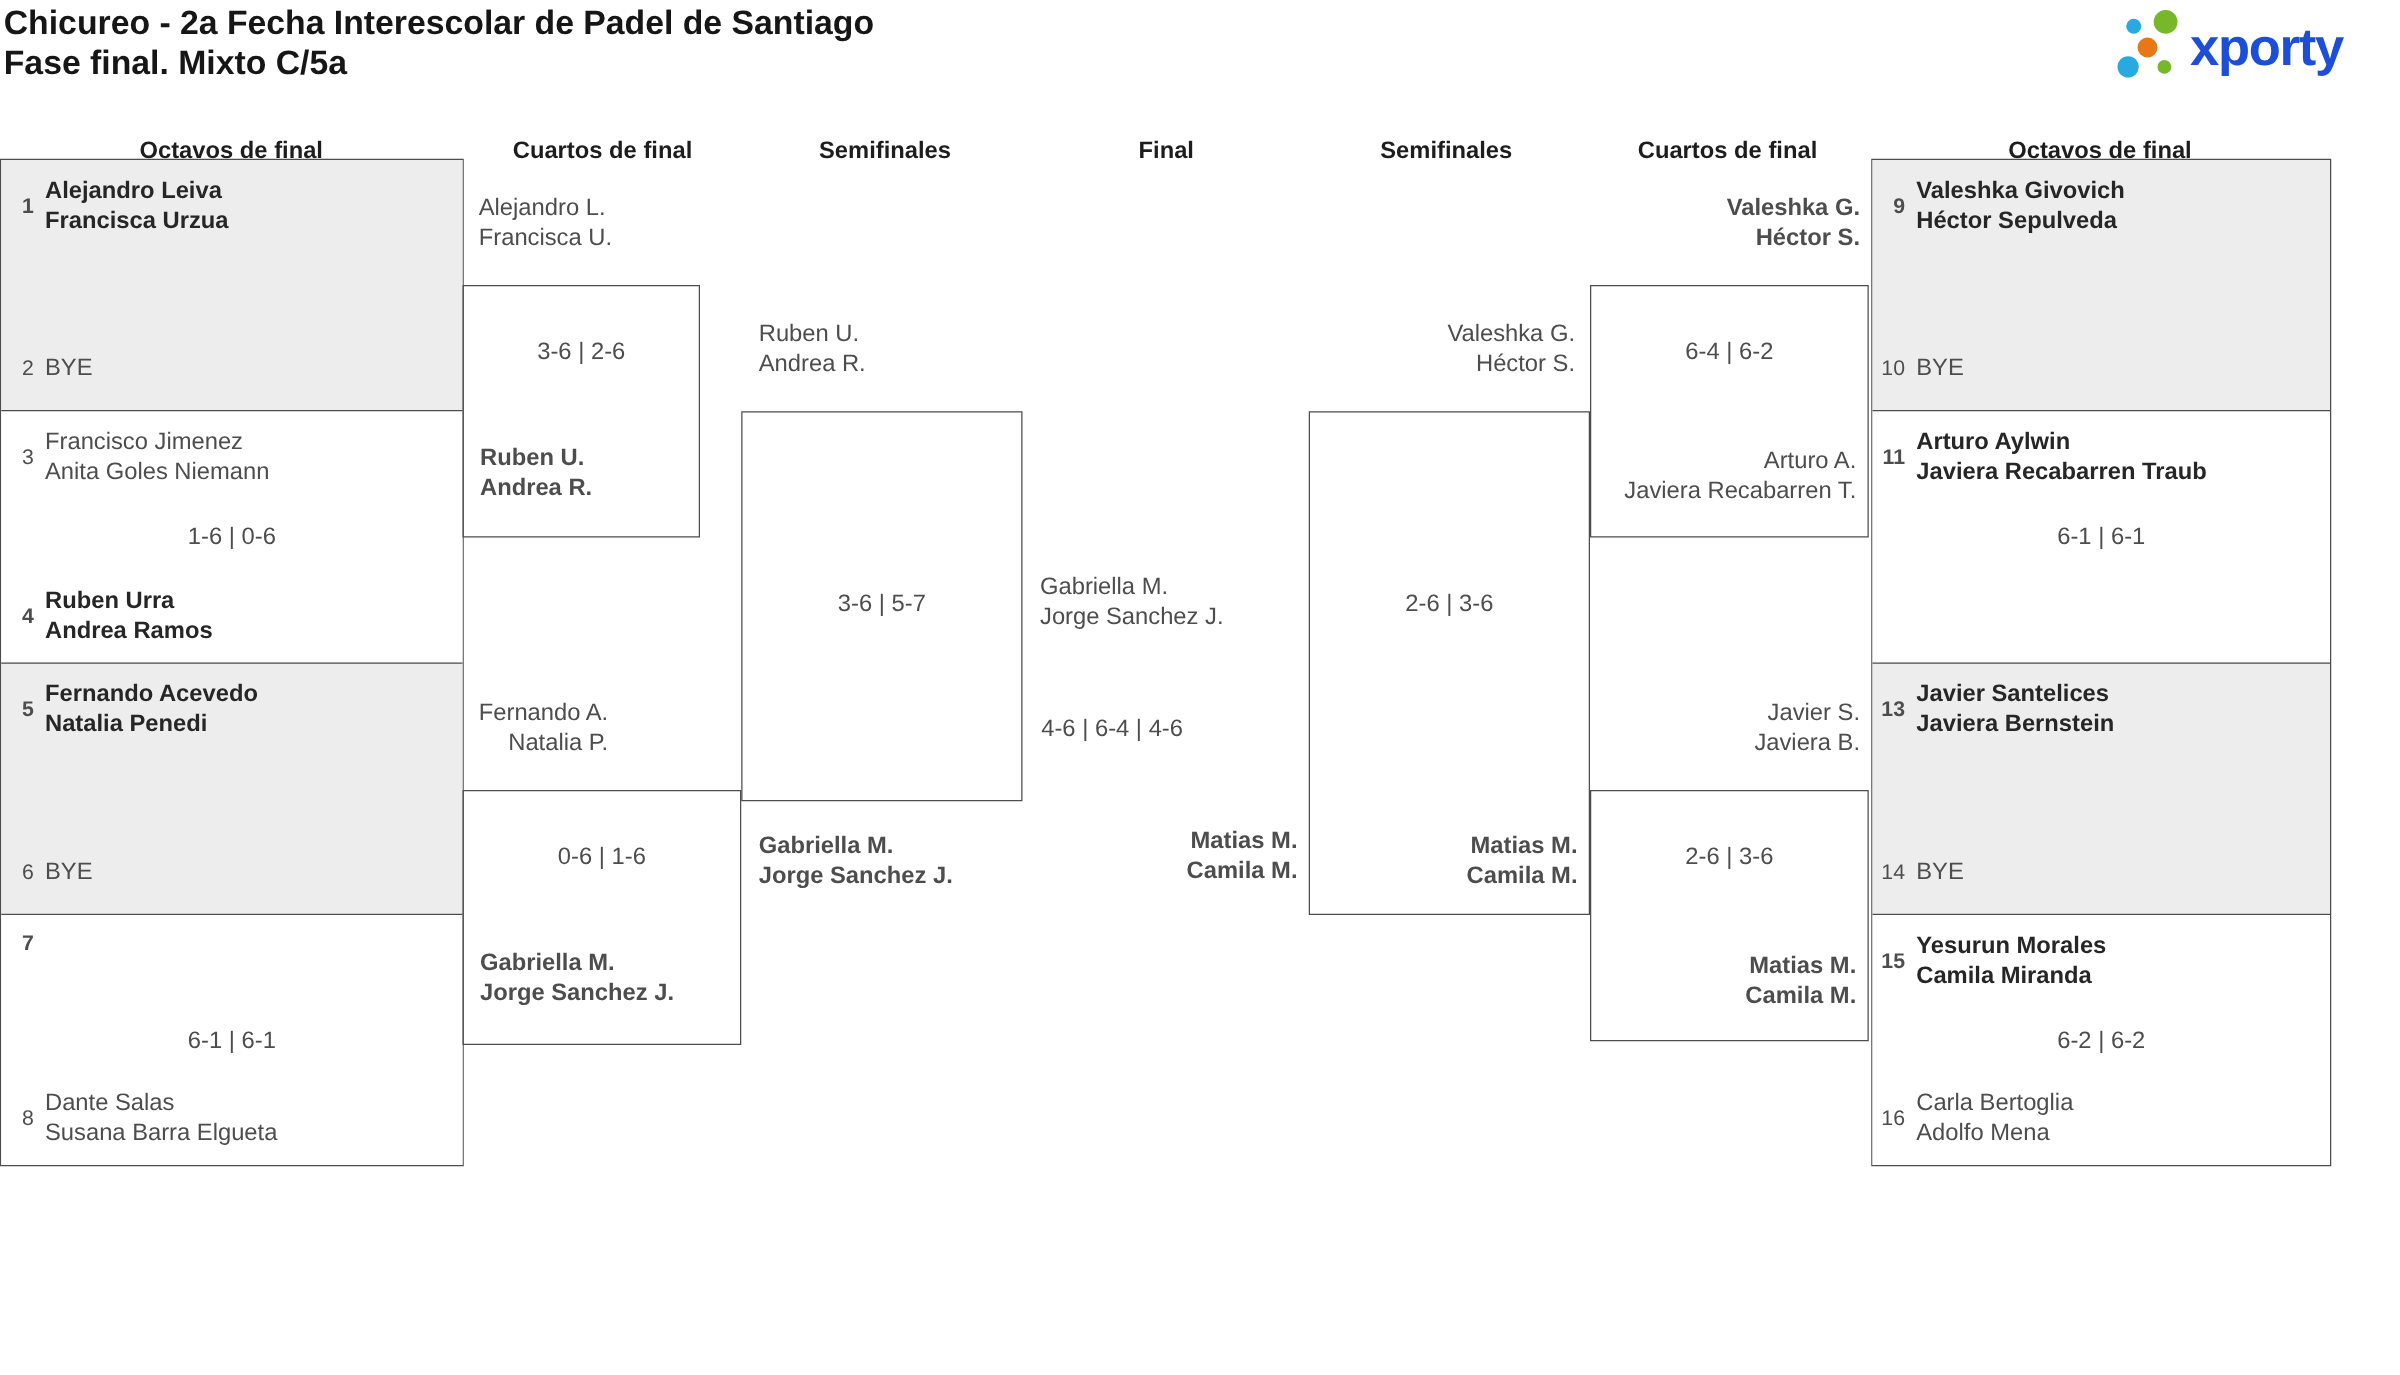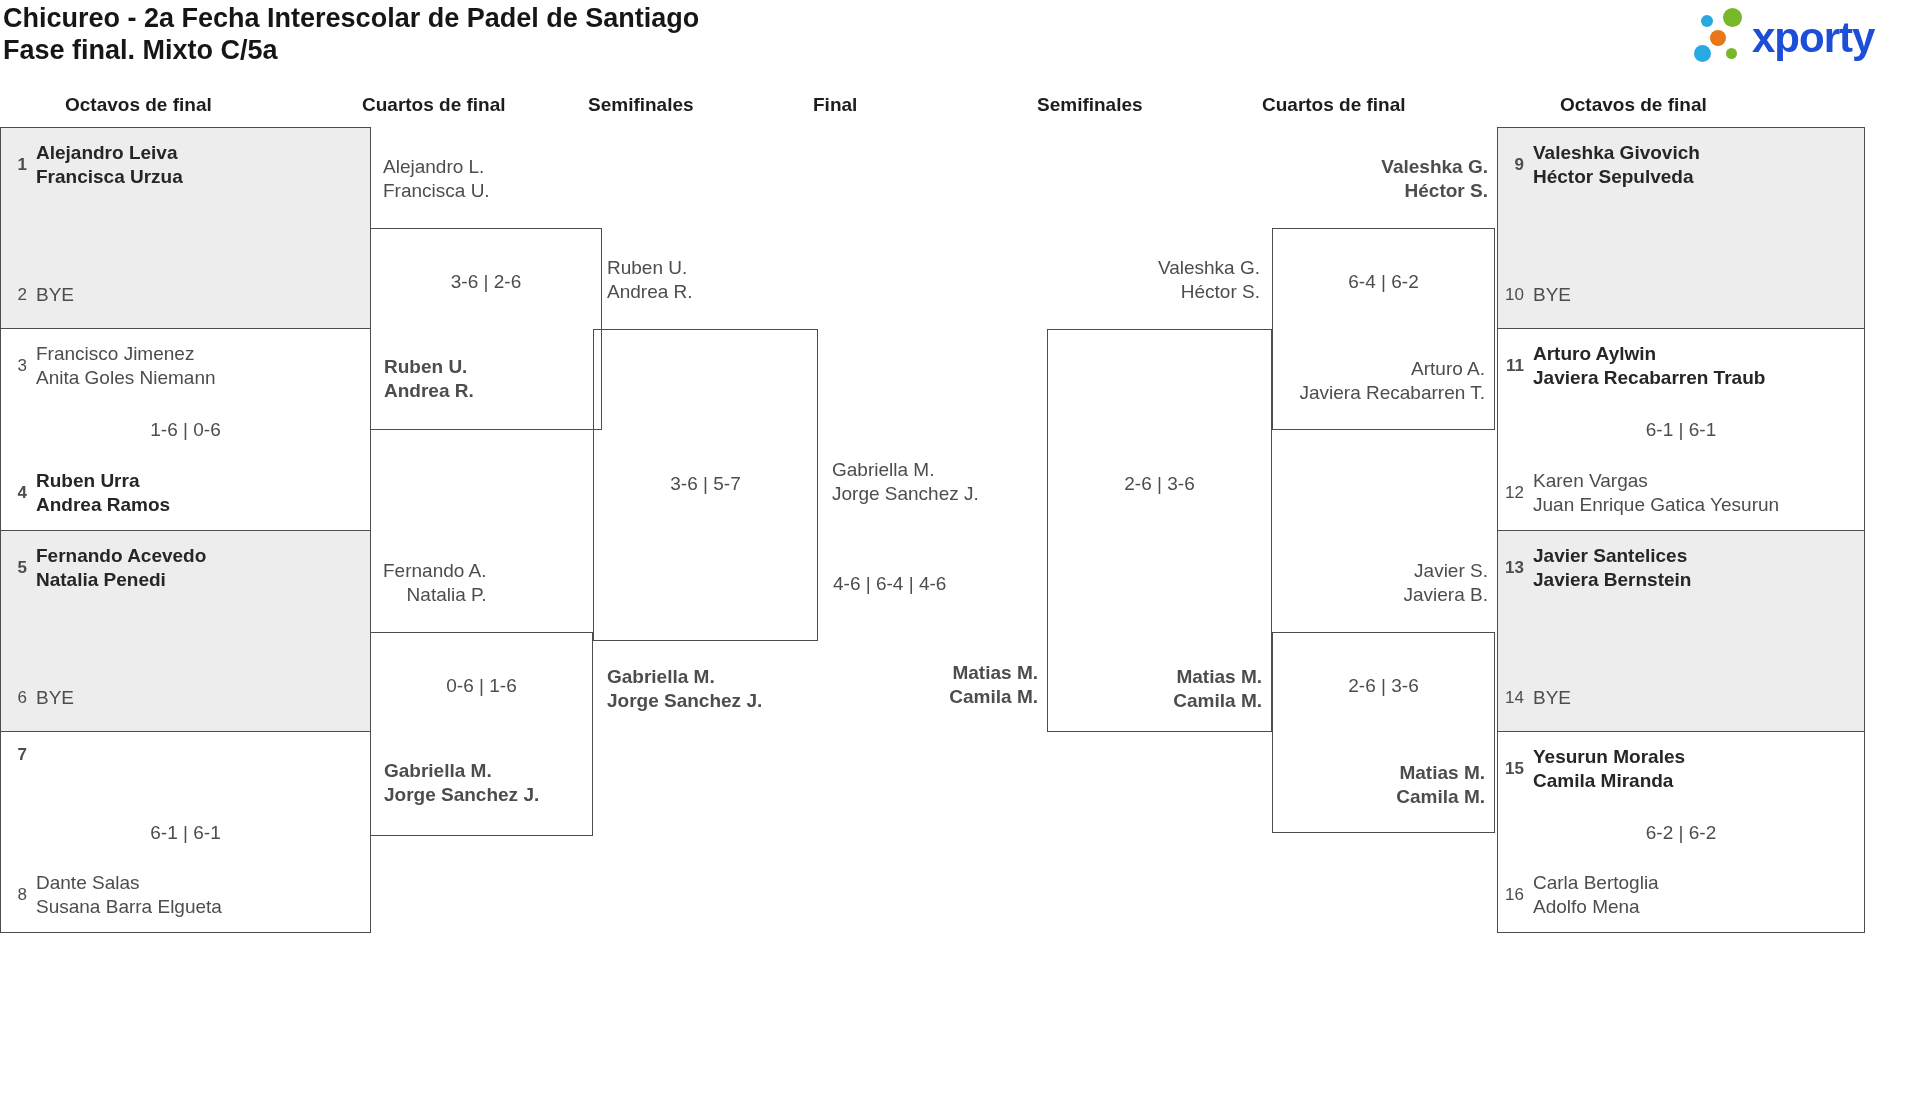--- a/index.html
+++ b/index.html
@@ -1,20 +1,20 @@
 <!DOCTYPE html>
 <html><head>
 <meta charset="utf-8">
 <style>
   html,body{margin:0;padding:0;background:#ffffff;}
   .page{position:relative;width:1920px;height:1100px;background:#ffffff;overflow:hidden;
         font-family:"Liberation Sans",sans-serif;color:#4d4d4d;}
   .title{position:absolute;left:3px;top:2px;font-size:27px;line-height:32px;font-weight:700;color:#161616;}
   .subtitle{position:absolute;left:3px;top:34px;font-size:27px;line-height:32px;font-weight:700;color:#161616;}
-  .round-h{position:absolute;top:94px;width:240px;text-align:left;font-size:19px;font-weight:600;color:#1d1d1d;}
+  .round-h{position:absolute;top:110px;width:240px;text-align:center;font-size:19px;font-weight:600;color:#1d1d1d;}
   
   .logo-dot{position:absolute;border-radius:50%;}
   .logo-text{position:absolute;left:1752px;top:12px;font-size:42px;line-height:52px;font-weight:700;
              letter-spacing:-1px;color:#1d4ed8;}
   
   .oct-col{position:absolute;border:1.5px solid #4d4d4d;box-sizing:border-box;display:flex;flex-direction:column;background:#fff;}
   .oct-match{position:relative;flex:1;background:#fff;}
   .oct-match.shade{background:#ededed;}
   .oct-match + .oct-match{border-top:1.5px solid #4d4d4d;}
   .box{position:absolute;border:1.5px solid #4d4d4d;box-sizing:border-box;background:transparent;}
@@ -142,27 +142,20 @@
     </div>
     <div class="oct-match">
       <div class="team-row top b">
           <span class="seed">11</span>
         <span class="names">
             <span>Arturo Aylwin</span>
             <span>Javiera Recabarren Traub</span>
           </span>
         </div>
       <div class="score-line" style="top:90px;">6-1 | 6-1</div>
-      <div class="team-row bot2">
-          <span class="seed">12</span>
-        <span class="names">
-            <span>Karen Vargas</span>
-            <span>Juan Enrique Gatica Yesurun</span>
-          </span>
-        </div>
     </div>
     <div class="oct-match shade">
       <div class="team-row top b">
           <span class="seed">13</span>
         <span class="names">
             <span>Javier Santelices</span>
             <span>Javiera Bernstein</span>
           </span>
         </div>
       <div class="score-line" style="top:90px;"></div>
@@ -189,21 +182,21 @@
             <span>Adolfo Mena</span>
           </span>
         </div>
     </div>
   </div>
 
   <div class="float" style="left:383px;top:155px;">
     <span>Alejandro L.</span>
       <span>Francisca U.</span>
     </div>
-  <div class="box" style="left:370px;top:228px;width:232px;height:202px;">
+  <div class="box" style="left:370px;top:228px;width:190px;height:202px;">
     <div class="score-line" style="top:42px;">3-6 | 2-6</div>
     <div class="inner-team b" style="top:126px;">
       <span>Ruben U.</span>
         <span>Andrea R.</span>
       </div>
   </div>
   <div class="float" style="left:383px;top:559px;text-align:right;">
     <span>Fernando A.</span>
       <span>Natalia P.</span>
     </div>

